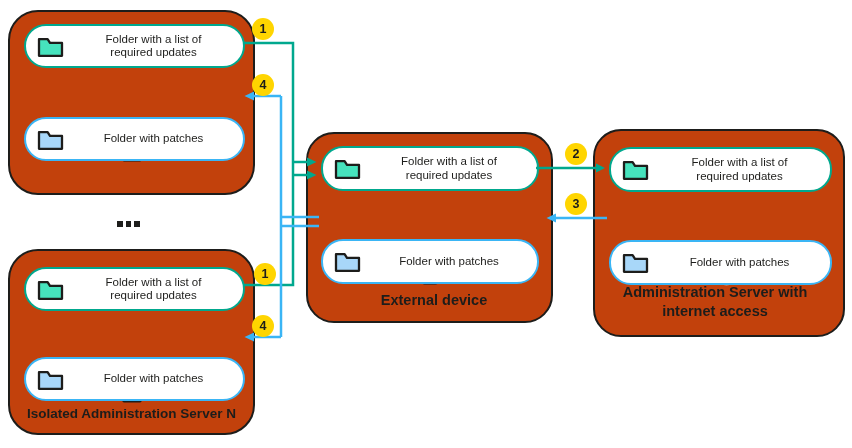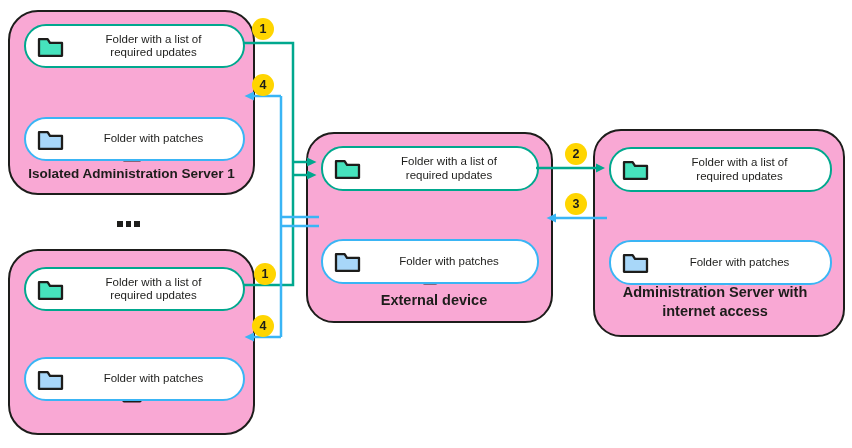--- a/index.html
+++ b/index.html
@@ -1,21 +1,21 @@
 <!DOCTYPE html>
 <html><head>
 <meta charset="utf-8">
 <style>
   html,body{margin:0;padding:0;background:#fff;}
   .canvas{
     position:relative;width:852px;height:448px;background:#ffffff;
     font-family:"Liberation Sans",sans-serif;color:#1d1d1b;overflow:hidden;
   }
   .node{
-    position:absolute;background:#f9a8d4;border:2.5px solid #1d1d1b;
+    position:absolute;background:#c2410c;border:2.5px solid #1d1d1b;
     border-radius:30px;box-sizing:border-box;z-index:1;
   }
   .pill{
     position:absolute;display:flex;align-items:center;background:#fff;
     border-radius:22px;box-sizing:border-box;padding-left:11px;z-index:2;
   }
   .pill.updates{border:2.2px solid #00a88e;}
   .pill.patches{border:2.2px solid #3ab5f5;margin-top:40px;}
   .pill .folder{flex:0 0 auto;display:block;}
   .pill-label{
@@ -56,21 +56,20 @@
         <path d="M2 20.8 V4.2 H10.6 L13 7.9 H25 V20.8 Z" fill="#a8d7f9" stroke="#1d1d1b" stroke-width="2.3" stroke-linejoin="round"></path>
       </svg>
       <div class="pill-label">Folder with patches</div>
     </div>
     <svg class="node-icon" style="top:120px;" width="21" height="30" viewBox="0 0 21 30">
       <rect x="1.6" y="1.6" width="17.8" height="26.8" rx="2" class="stroke-ink" stroke-width="2.3" fill="#fff"></rect>
       <rect x="5.4" y="6" width="10.2" height="2.7" class="fill-ink"></rect>
       <rect x="5.4" y="10.4" width="10.2" height="2.7" class="fill-ink"></rect>
       <rect x="9" y="21" width="2.8" height="2.8" class="fill-ink"></rect>
     </svg>
-    <div class="node-label" style="bottom:10px;">Isolated Administration Server 1</div>
   </div>
 
   <div class="ellipsis" aria-label="...">
       <i></i>
       <i></i>
       <i></i>
     </div>
 
   <div class="node" style="left:8px;top:249px;width:247px;height:186px;">
     <div class="pill updates" style="left:14px;top:16px;width:221px;height:44px;">
@@ -84,20 +83,21 @@
         <path d="M2 20.8 V4.2 H10.6 L13 7.9 H25 V20.8 Z" fill="#a8d7f9" stroke="#1d1d1b" stroke-width="2.3" stroke-linejoin="round"></path>
       </svg>
       <div class="pill-label">Folder with patches</div>
     </div>
     <svg class="node-icon" style="top:122px;" width="21" height="30" viewBox="0 0 21 30">
       <rect x="1.6" y="1.6" width="17.8" height="26.8" rx="2" class="stroke-ink" stroke-width="2.3" fill="#fff"></rect>
       <rect x="5.4" y="6" width="10.2" height="2.7" class="fill-ink"></rect>
       <rect x="5.4" y="10.4" width="10.2" height="2.7" class="fill-ink"></rect>
       <rect x="9" y="21" width="2.8" height="2.8" class="fill-ink"></rect>
     </svg>
+    <div class="node-label" style="bottom:10px;">Isolated Administration Server N</div>
   </div>
 
   <div class="node" style="left:306px;top:132px;width:247px;height:191px;border-radius:28px;">
     <div class="pill updates" style="left:13px;top:12px;width:218px;height:45px;">
       <svg class="folder" width="27" height="23" viewBox="0 0 27 23">
         <path d="M2 20.8 V4.2 H10.6 L13 7.9 H25 V20.8 Z" fill="#46e3bd" stroke="#1d1d1b" stroke-width="2.3" stroke-linejoin="round"></path>
       </svg>
       <div class="pill-label">Folder with a list of required updates</div>
     </div>
     <div class="pill patches" style="left:13px;top:65px;width:218px;height:45px;">

